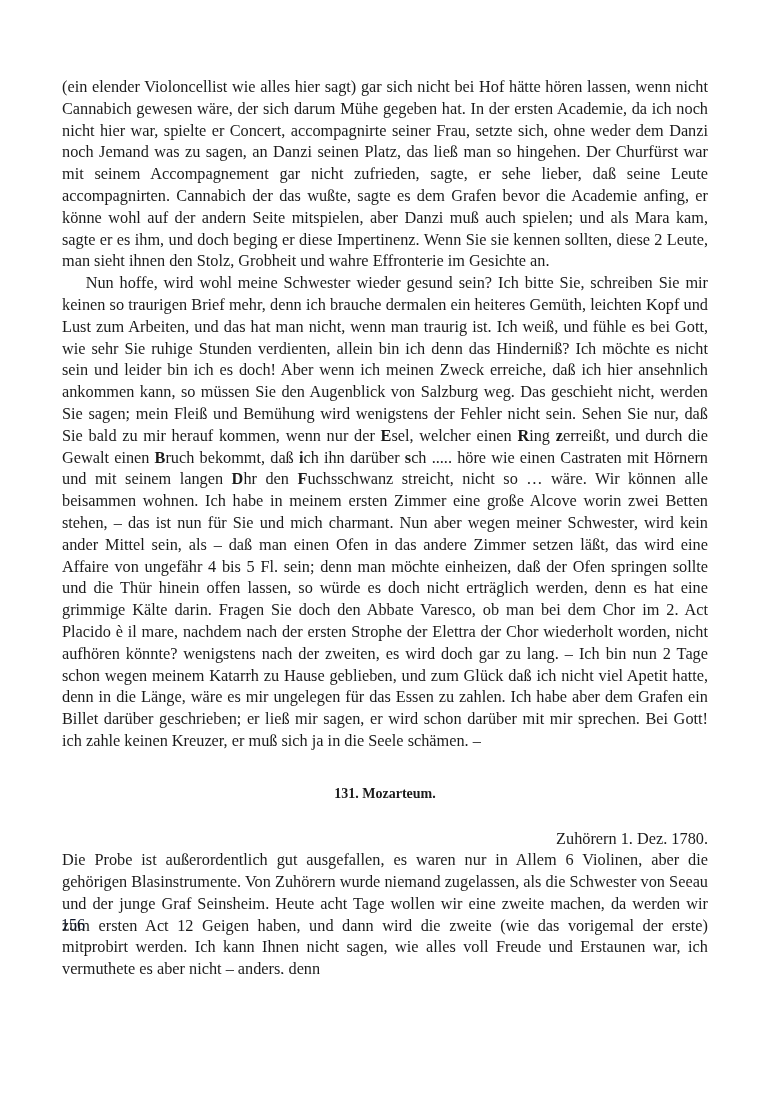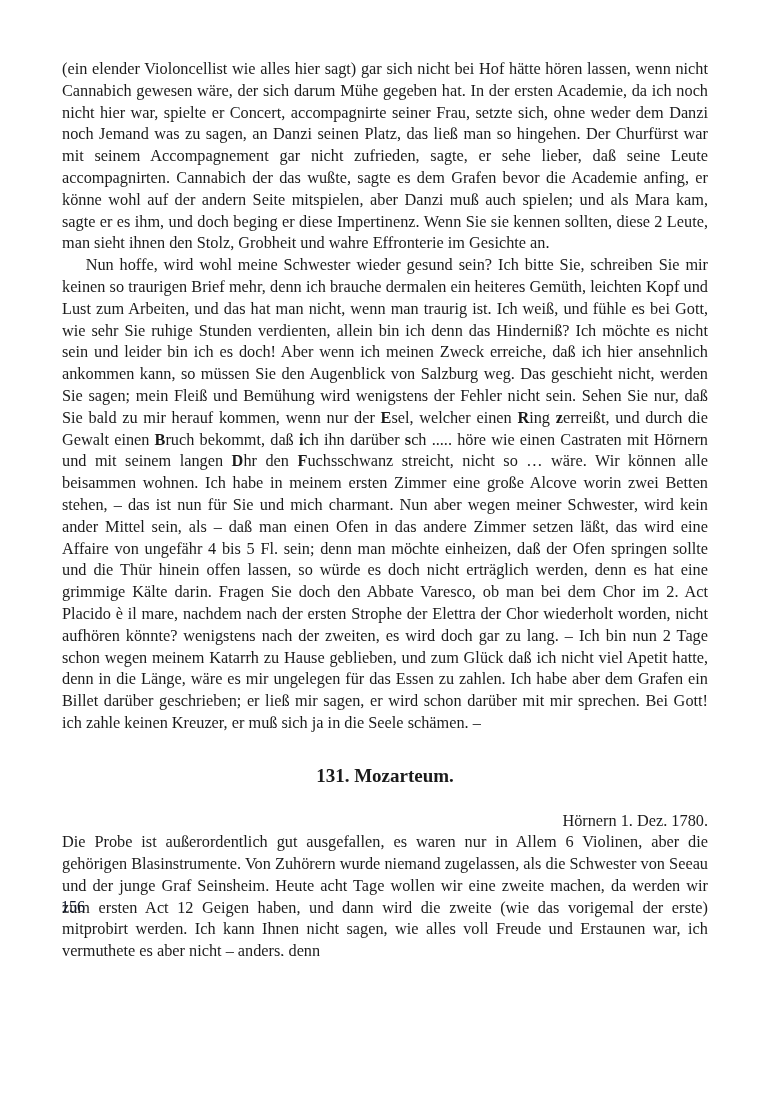--- a/index.html
+++ b/index.html
@@ -4,21 +4,21 @@
 <style>
   html, body {
     margin: 0;
     padding: 0;
     background: #ffffff;
   }
   .page {
     position: relative;
     width: 770px;
     height: 956px;
-    margin: 0 auto;
+    margin: 18px auto;
     background: #ffffff;
     box-sizing: border-box;
     padding: 58px 62px 0 62px;
     font-family: "Liberation Serif", "DejaVu Serif", serif;
     font-size: 16.3px;
     line-height: 21.8px;
     color: #1b1b1b;
     overflow: hidden;
   }
   .text-block p {
@@ -27,21 +27,21 @@
     hyphens: auto;
     -webkit-hyphens: auto;
   }
   .para.indent {
     text-indent: 1.45em;
   }
   .heading {
     margin: 31px 0 23px 0;
     text-align: center;
     font-weight: bold;
-    font-size: 19px;
+    font-size: 14px;
     line-height: 21.8px;
   }
   .dateline {
     text-align: right !important;
   }
   .b { font-weight: bold; }
   .i { }
   .page-number {
     position: absolute;
     left: 61px;
@@ -56,20 +56,20 @@
 
 <div class="page">
   <main class="text-block">
 
     <p class="para"><span>(ein elender Violoncellist wie alles hier sagt) gar sich nicht bei Hof hätte hören lassen, wenn nicht Cannabich gewesen wäre, der sich darum Mühe gegeben hat. In der ersten Academie, da ich noch nicht hier war, spielte er Concert, accompagnirte seiner Frau, setzte sich, ohne weder dem Danzi noch Jemand was zu sagen, an Danzi seinen Platz, das ließ man so hingehen. Der Churfürst war mit seinem Accompagnement gar nicht zufrieden, sagte, er sehe lieber, daß seine Leute accompagnirten. Cannabich der das wußte, sagte es dem Grafen bevor die Academie anfing, er könne wohl auf der andern Seite mitspielen, aber Danzi muß auch spielen; und als Mara kam, sagte er es ihm, und doch beging er diese Impertinenz. Wenn Sie sie kennen sollten, diese 2 Leute, man sieht ihnen den Stolz, Grobheit und wahre Effronterie im Gesichte an.</span></p>
 
     <p class="para indent"><span>Nun hoffe, wird wohl meine Schwester wieder gesund sein? Ich bitte Sie, schreiben Sie mir keinen so traurigen Brief mehr, denn ich brauche dermalen ein heiteres Gemüth, leichten Kopf und Lust zum Arbeiten, und das hat man nicht, wenn man traurig ist. Ich weiß, und fühle es bei Gott, wie sehr Sie ruhige Stunden verdienten, allein bin ich denn das Hinderniß? Ich möchte es nicht sein und leider bin ich es doch! Aber wenn ich meinen Zweck erreiche, daß ich hier ansehnlich ankommen kann, so müssen Sie den Augenblick von Salzburg weg. Das geschieht nicht, werden Sie sagen; mein Fleiß und Bemühung wird wenigstens der Fehler nicht sein. Sehen Sie nur, daß Sie bald zu mir herauf kommen, wenn nur der </span><span class="b">E</span><span>sel, welcher einen </span><span class="b">R</span><span>ing </span><span class="b">z</span><span>erreißt, und durch die Gewalt einen </span><span class="b">B</span><span>ruch bekommt, daß </span><span class="b">i</span><span>ch ihn darüber </span><span class="b">s</span><span>ch ..... höre wie einen Castraten mit Hörnern und mit seinem langen </span><span class="b">D</span><span>hr den </span><span class="b">F</span><span>uchsschwanz streicht, nicht so … wäre. Wir können alle beisammen wohnen. Ich habe in meinem ersten Zimmer eine große Alcove worin zwei Betten stehen, – das ist nun für Sie und mich charmant. Nun aber wegen meiner Schwester, wird kein ander Mittel sein, als – daß man einen Ofen in das andere Zimmer setzen läßt, das wird eine Affaire von ungefähr 4 bis 5 Fl. sein; denn man möchte einheizen, daß der Ofen springen sollte und die Thür hinein offen lassen, so würde es doch nicht erträglich werden, denn es hat eine grimmige Kälte darin. Fragen Sie doch den Abbate Varesco, ob man bei dem Chor im 2. Act </span><span class="i">Placido è il mare,</span><span> nachdem nach der ersten Strophe der Elettra der Chor wiederholt worden, nicht aufhören könnte? wenigstens nach der zweiten, es wird doch gar zu lang. – Ich bin nun 2 Tage schon wegen meinem Katarrh zu Hause geblieben, und zum Glück daß ich nicht viel Apetit hatte, denn in die Länge, wäre es mir ungelegen für das Essen zu zahlen. Ich habe aber dem Grafen ein Billet darüber geschrieben; er ließ mir sagen, er wird schon darüber mit mir sprechen. Bei Gott! ich zahle keinen Kreuzer, er muß sich ja in die Seele schämen. –</span></p>
 
     <h2 class="heading">131. Mozarteum.</h2>
 
-    <p class="para dateline"><span class="i">Hörnern</span><span> 1. Dez. 1780.</span></p>
+    <p class="para dateline"><span class="i">Zuhörern</span><span> 1. Dez. 1780.</span></p>
 
     <p class="para"><span>Die Probe ist außerordentlich gut ausgefallen, es waren nur in Allem 6 Violinen, aber die gehörigen Blasinstrumente. Von Zuhörern wurde niemand zugelassen, als die Schwester von Seeau und der junge Graf Seinsheim. Heute acht Tage wollen wir eine zweite machen, da werden wir zum ersten Act 12 Geigen haben, und dann wird die zweite (wie das vorigemal der erste) mitprobirt werden. Ich kann Ihnen nicht sagen, wie alles voll Freude und Erstaunen war, ich vermuthete es aber nicht – anders, denn</span></p>
 
   </main>
 
   <div class="page-number">156</div>
 </div>
 
 </body></html>

